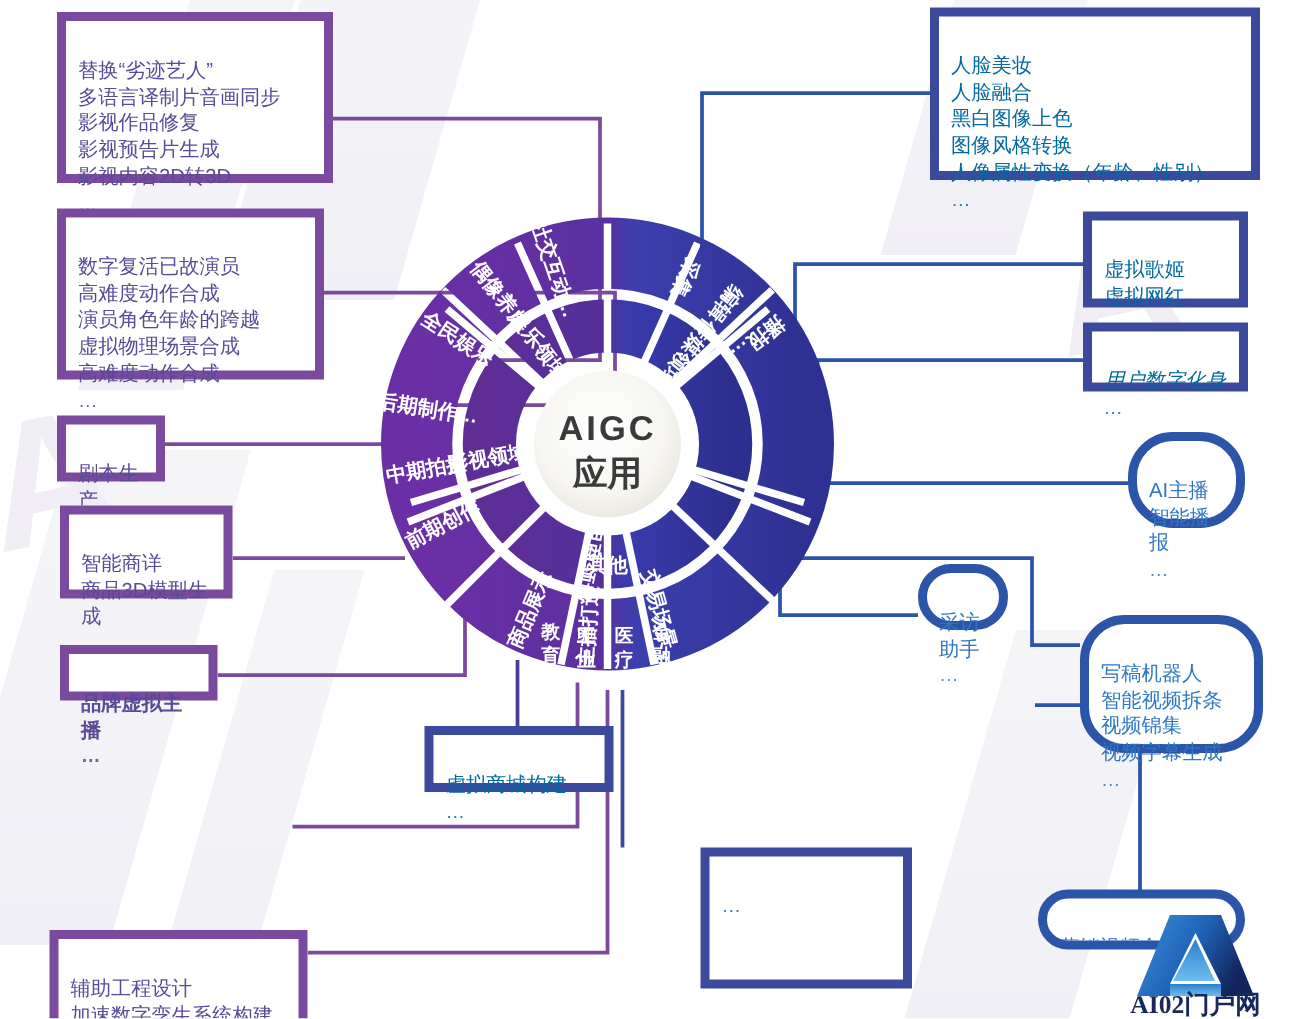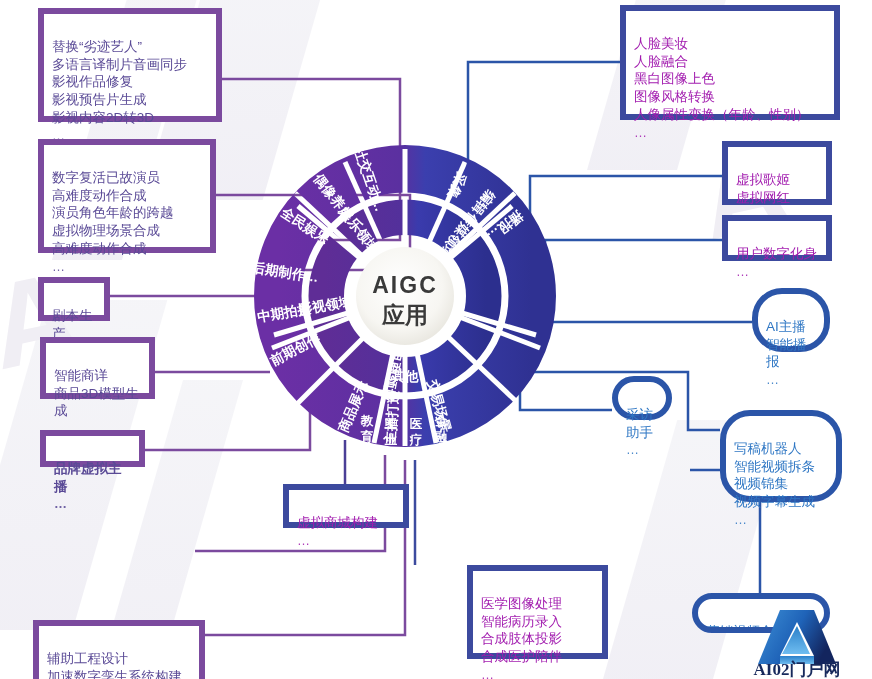--- a/index.html
+++ b/index.html
@@ -44,21 +44,21 @@
     background: #ffffff;
     border: 6px solid #404040;
     padding: 6px 8px 4px 8px;
     line-height: 1.32;
     font-size: 13.5px;
     color: #4b3f86;
     white-space: pre-line;
     z-index: 6;
   }
   .box.purple { border-color: #7b4a9e; color: #5a4a96; }
-  .box.indigo { border-color: #3c4a9e; color: #a21caf; }
+  .box.indigo { border-color: #3c4a9e; color: #0369a1; }
   .box.blue   { border-color: #2b55a8; color: #2f77c4; border-radius: 30px; }
   .box .dots {
     display: block;
     letter-spacing: 2px;
     font-size: 13px;
     line-height: 1.1;
     margin-top: 2px;
     opacity: .85;
   }
 
@@ -293,43 +293,39 @@
   </div>
 
 
   <div class="box purple" style="left:33px; top:600px; width:172px; height:66px;margin-top:20px;">
     <span>辅助工程设计
 加速数字孪生系统构建</span>
     <span class="dots">…</span>
   </div>
 
   <div class="box indigo" style="left:467px; top:565px; width:141px; height:94px;">
-    <span>医学图像处理
-智能病历录入
-合成肢体投影
-合成医护陪伴</span>
     <span class="dots">…</span>
   </div>
 
   <div class="box indigo" style="left:620px; top:5px; width:220px; height:115px;">
     <span>人脸美妆
 人脸融合
 黑白图像上色
 图像风格转换
 人像属性变换（年龄、性别）</span>
     <span class="dots">…</span>
   </div>
 
   <div class="box indigo" style="left:722px; top:141px; width:110px; height:64px;">
     <span>虚拟歌姬
 虚拟网红</span>
     <span class="dots">…</span>
   </div>
 
-  <div class="box indigo" style="left:722px; top:215px; width:110px; height:46px;">
+  <div class="box indigo" style="left:722px; top:215px; width:110px; height:46px;font-style:italic;">
     <span>用户数字化身</span>
     <span class="dots">…</span>
   </div>
 
   <div class="box blue" style="left:752px; top:288px; width:78px; height:64px;">
     <span>AI主播
 智能播报</span>
     <span class="dots">…</span>
   </div>
 

